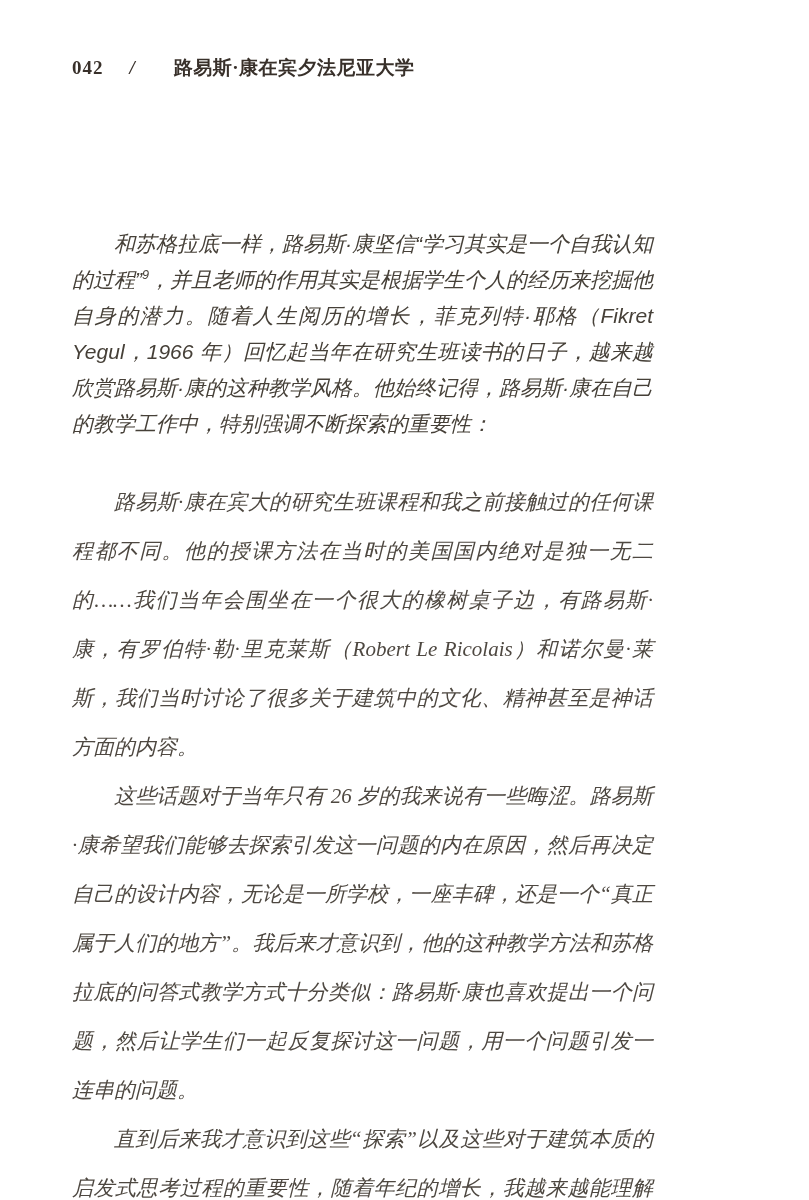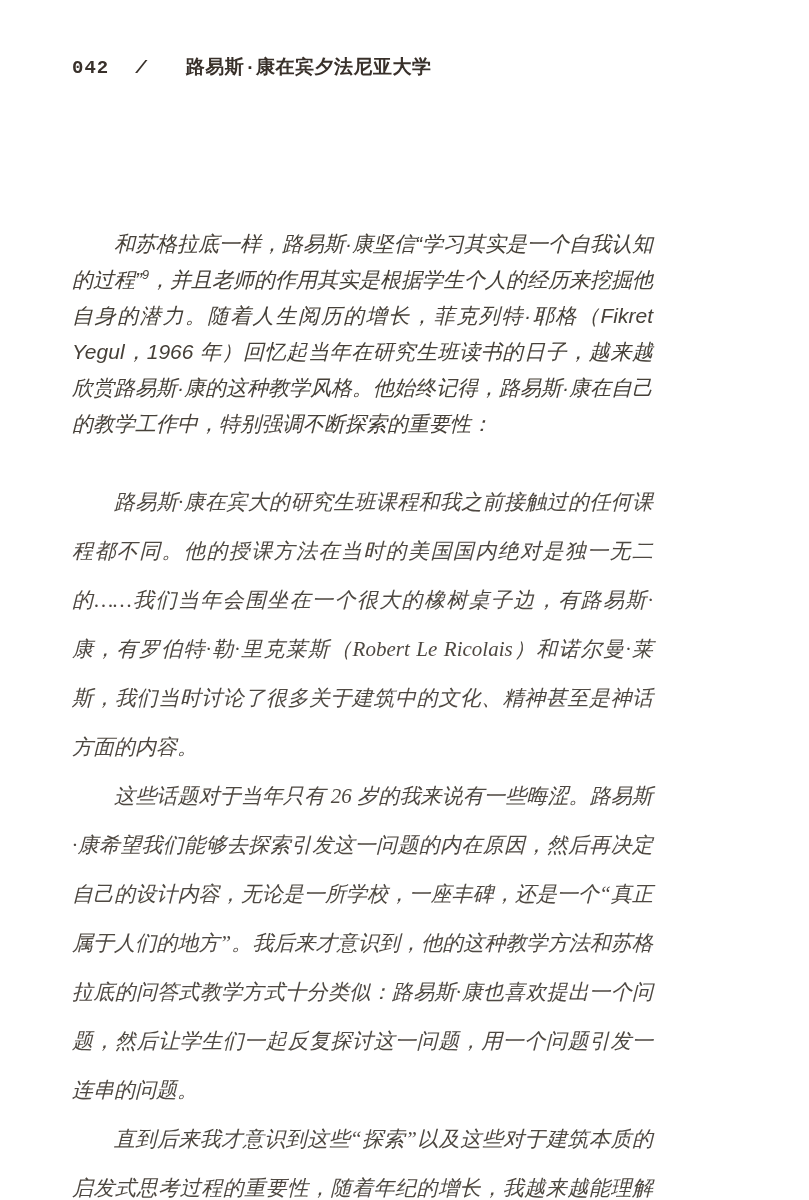--- a/index.html
+++ b/index.html
@@ -16,21 +16,21 @@
     font-family: "Liberation Sans", sans-serif;
   }
   
   .running-head {
     position: absolute;
     top: 56px;
     left: 72px;
     display: flex;
     align-items: baseline;
     color: #38302a;
-    font-family: Liberation Mono, monospace;
+    font-family: Liberation Serif, serif;
     font-weight: bold;
     font-size: 19px;
     line-height: 24px;
   }
   .running-head .pageno {
     letter-spacing: 1px;
   }
   .running-head .sep {
     margin: 0 14px 0 26px;
     font-weight: bold;

